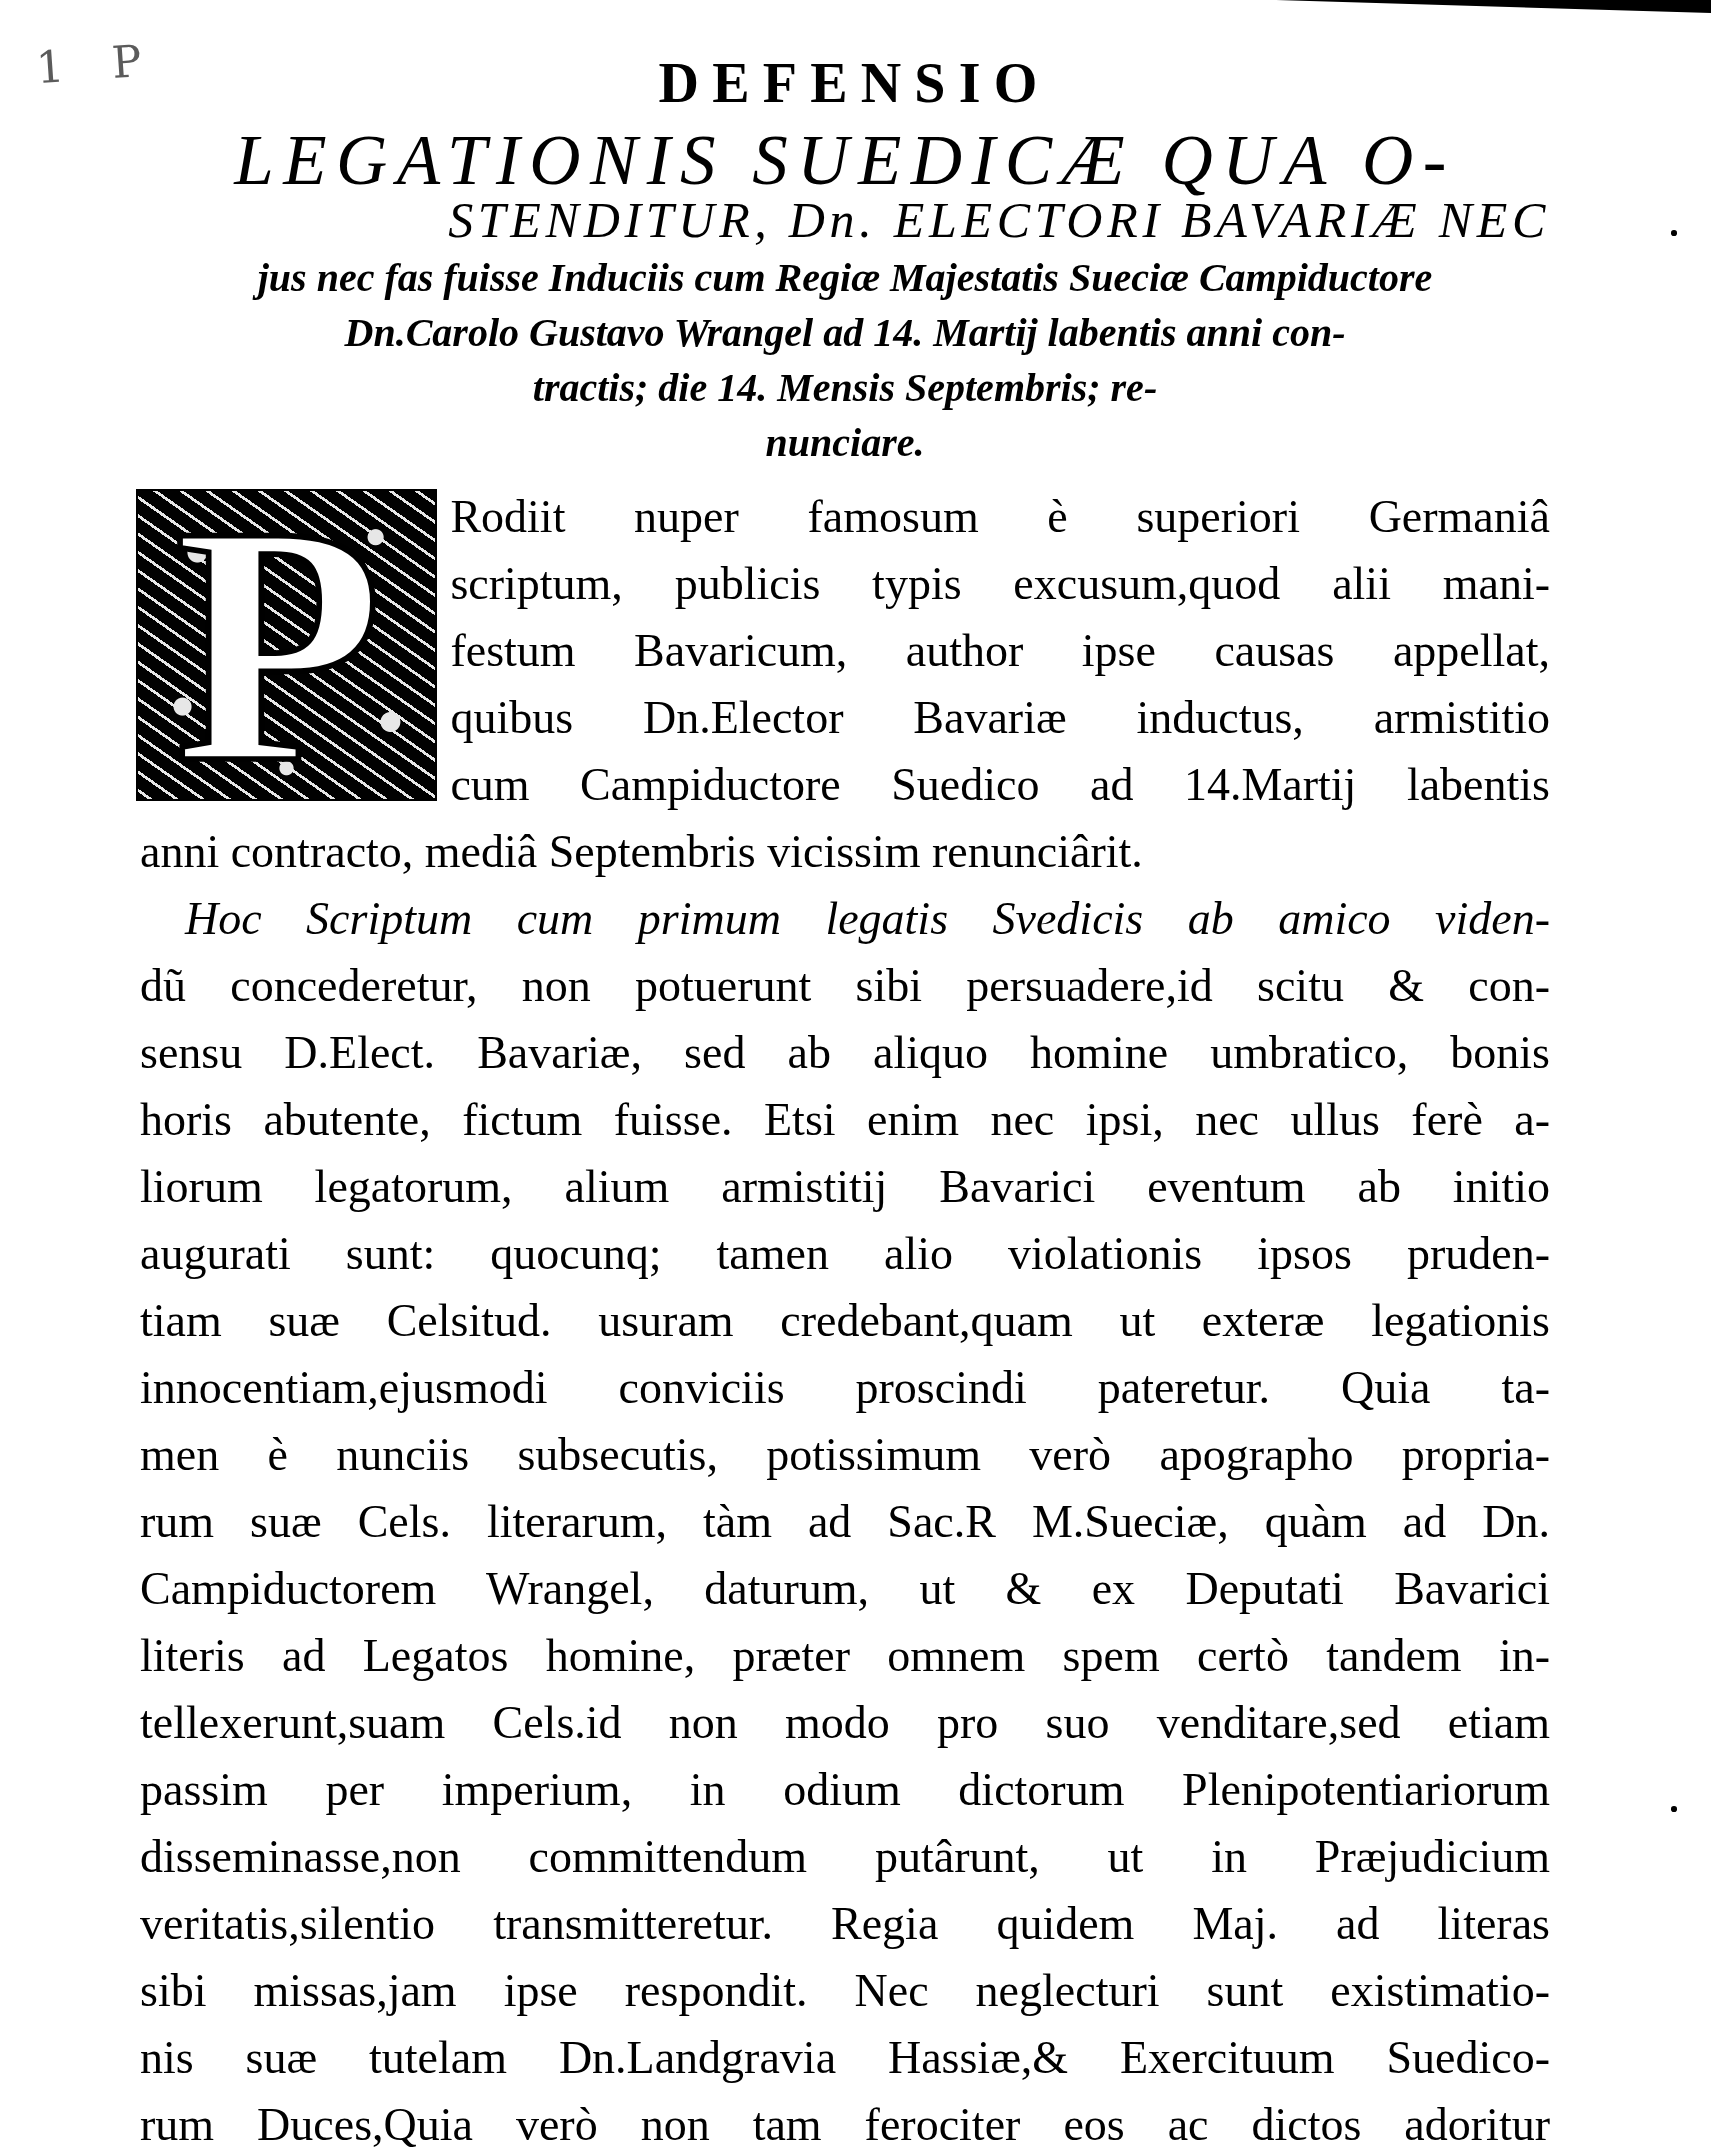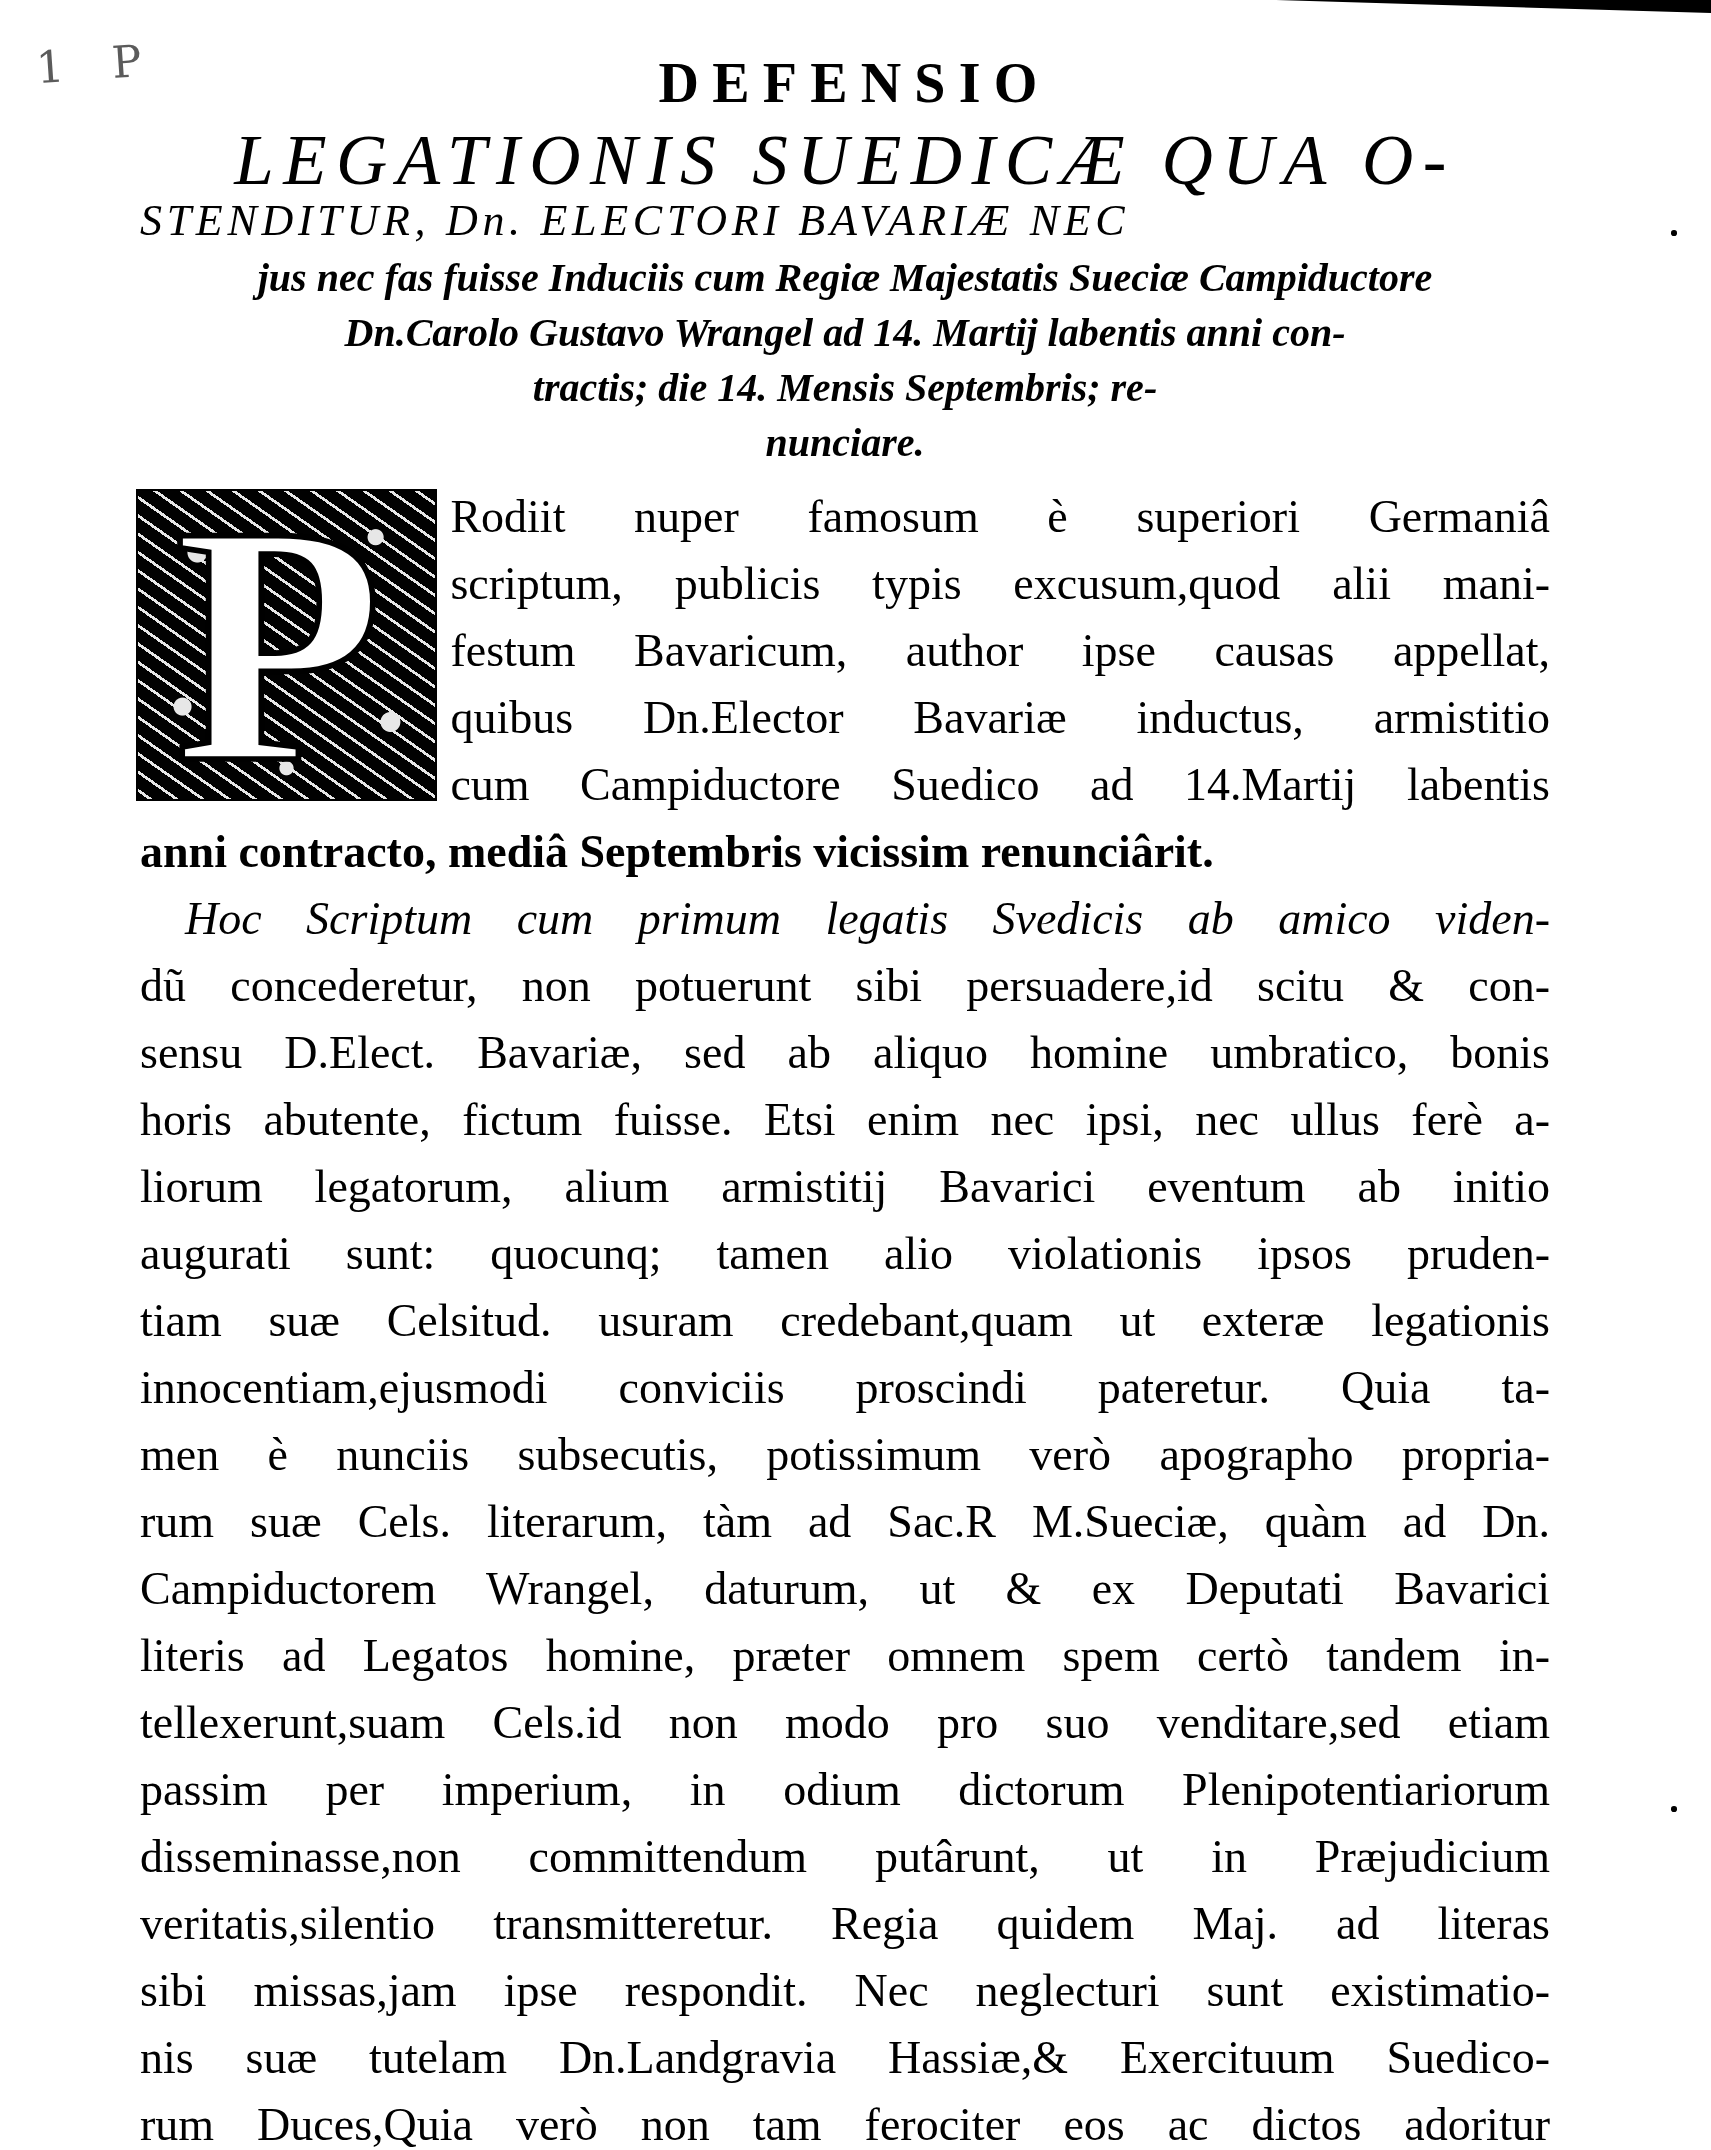--- a/index.html
+++ b/index.html
@@ -7,28 +7,28 @@
   .edge { position: absolute; top: 0; right: 0; width: 0; height: 0;
           border-top: 13.2px solid #000; border-left: 435px solid transparent; }
   .margin-mark { position: absolute; left: 36px; top: 38px; font-family: "DejaVu Serif", serif;
                  font-size: 44px; color: #333; letter-spacing: 17px; transform: rotate(-4deg); opacity: .8; }
   .speck { position: absolute; width: 5.7px; height: 5.7px; background: #000; border-radius: 2.8px; }
   .page { position: absolute; left: 140px; top: 38px; width: 1410px; }
   .title-main { text-align: center; font-family: "Liberation Serif", serif; font-weight: bold;
                 font-size: 56px; letter-spacing: 13.2px; line-height: 91px; margin-left: 19px; }
   .title-sub { text-align: center; font-family: "Liberation Serif", serif; font-style: italic;
                font-size: 71px; letter-spacing: 9.5px; line-height: 62px; }
-  .title-sub2 { text-align: left; font-family: "Liberation Serif", serif; font-style: italic;
-                font-size: 44px; letter-spacing: 4.7px; line-height: 59px; }
+  .title-sub2 { text-align: right; font-family: "Liberation Serif", serif; font-style: italic;
+                font-size: 50px; letter-spacing: 4.7px; line-height: 59px; }
   .title-small { text-align: center; font-family: "Liberation Serif", serif; font-style: italic;
                  font-weight: bold; font-size: 40px; line-height: 55px; letter-spacing: 0; }
   .body { font-family: "Liberation Serif", serif; font-size: 46px; line-height: 67px;
           text-align: justify; margin-top: 13.2px; }
   .body .line { display: block; text-align: justify; text-align-last: justify; white-space: nowrap; }
-  .body .line.last { text-align-last: left; font-weight: bold; }
+  .body .line.last { text-align-last: left; }
   .first-para { position: relative; }
   .initial { float: left; width: 301px; height: 312px; margin: 5.7px 13.2px 0 -3.8px; position: relative;
              background: #111; border: 2.8px solid #000; box-sizing: border-box; overflow: hidden; }
   .initial .orn { position: absolute; inset: 0;
      background:
        radial-gradient(circle at 20% 20%, #fff 0 9.5px, transparent 10.4px),
        radial-gradient(circle at 80% 15%, #fff 0 7.6px, transparent 8.5px),
        radial-gradient(circle at 15% 70%, #fff 0 8.5px, transparent 9.5px),
        radial-gradient(circle at 85% 75%, #fff 0 9.5px, transparent 10.4px),
        radial-gradient(circle at 50% 90%, #fff 0 6.6px, transparent 7.6px),

